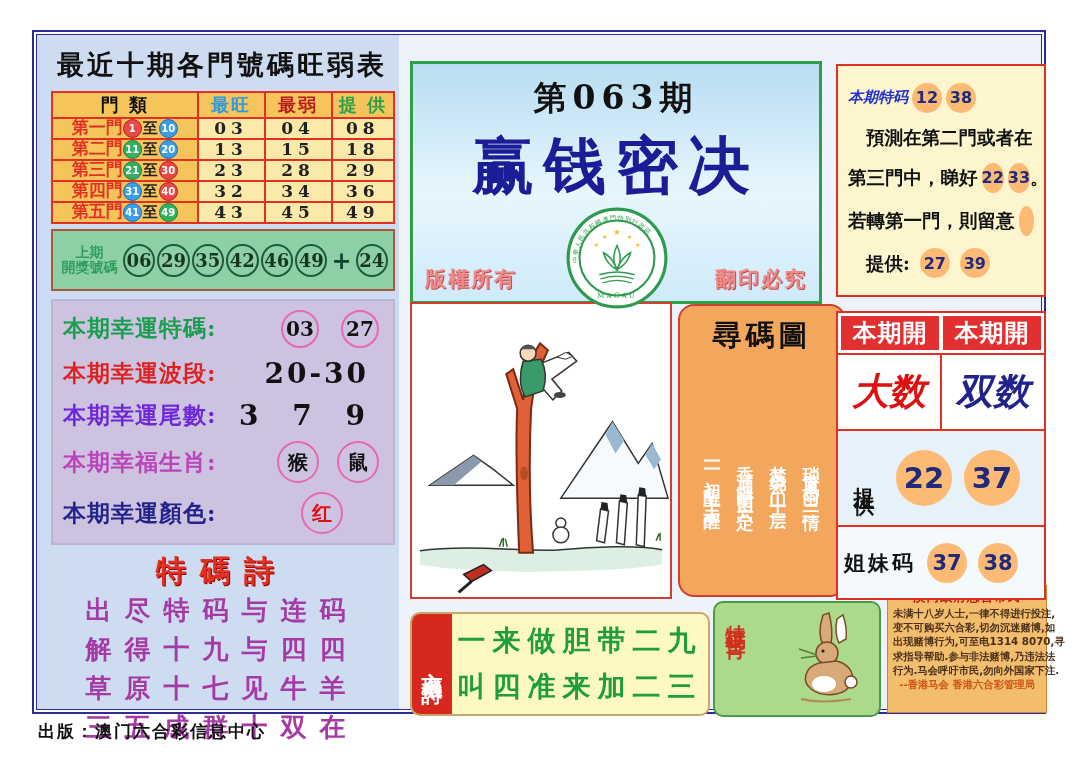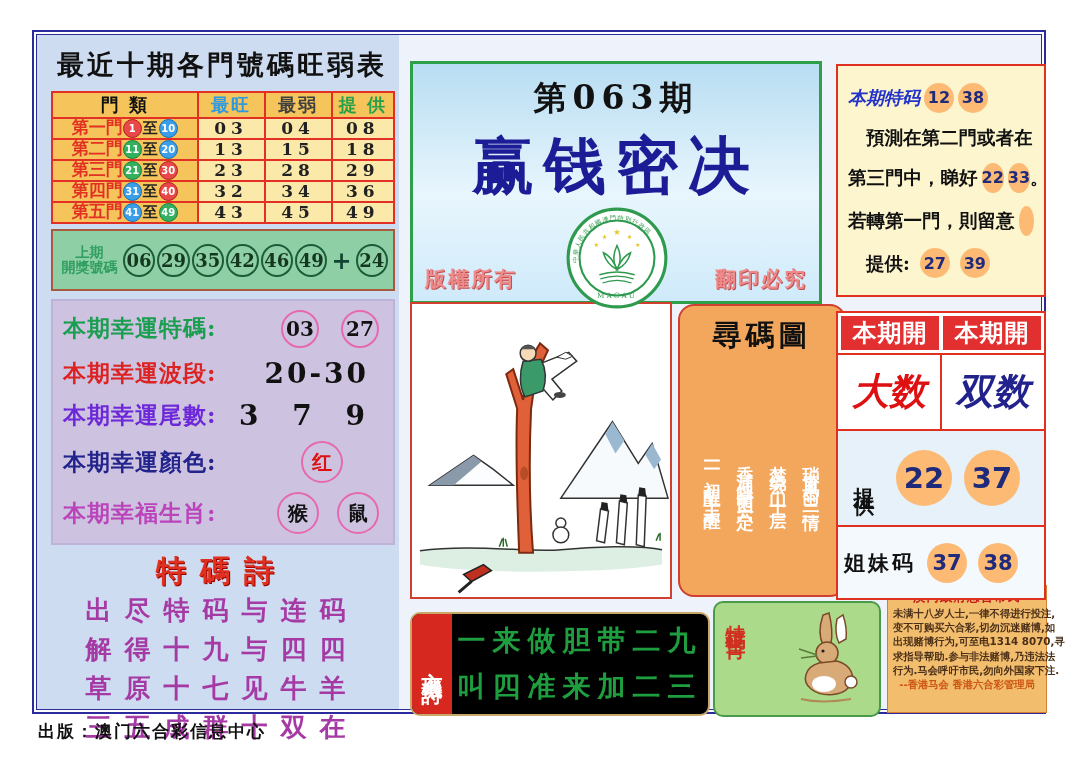--- a/index.html
+++ b/index.html
@@ -10,21 +10,21 @@
   .frame-in{position:absolute;inset:2px;border:1px solid #2b2b9e;background:#eef3fb;}
   .leftpanel{position:absolute;left:0;top:0;width:362px;height:100%;background:#cddcf0;}
 
   
   .hc-title{position:absolute;left:10px;top:12px;width:350px;text-align:center;
             font-size:27px;font-weight:bold;color:#111;letter-spacing:3px;}
   .hc-table{position:absolute;left:14px;top:56px;width:344px;height:128px;
             border-collapse:collapse;table-layout:fixed;border:2px solid #e23024;}
   .hc-table th,.hc-table td{border:2px solid #e23024;text-align:center;padding:0;line-height:1;}
   .hc-table th{background:#f5c45a;font-size:18px;font-weight:bold;height:24px;letter-spacing:2px;}
-  .h-cat{color:#111;}.h-hot{color:#2e9ae0;}.h-cold{color:#404040;}.h-offer{color:#28a04a;}
+  .h-cat{color:#111;}.h-hot{color:#2e9ae0;}.h-cold{color:#b91c1c;}.h-offer{color:#28a04a;}
   .gate-cell{background:#f5c45a;font-size:17px;white-space:nowrap;}
   .gate-name{color:#e23024;font-weight:bold;}
   .num-cell{background:#fbe9a9;color:#222;font-weight:bold;font-size:17px;letter-spacing:5px;}
   .ball{display:inline-flex;align-items:center;justify-content:center;width:17px;height:17px;
         border-radius:50%;color:#fff;font-size:10px;font-weight:bold;vertical-align:middle;
         font-family:"DejaVu Sans","Liberation Sans",sans-serif;}
   .b-red{background:#e84848;border:1px solid #b02020;}
   .b-blue{background:#3a9ee8;border:1px solid #1a6eb0;}
   .b-green{background:#34b060;border:1px solid #188040;}
   .zhi{color:#222;font-weight:bold;font-size:15px;margin:0 1px;}
@@ -79,21 +79,21 @@
   
   .codemap{position:absolute;left:641px;top:269px;width:168px;height:293px;background:#f2a75c;
            border:2px solid #d04030;border-radius:16px;box-sizing:border-box;text-align:center;}
   .cm-title{margin-top:10px;font-size:29px;font-weight:bold;color:#111;letter-spacing:4px;}
   .cm-cols{writing-mode:vertical-rl;text-orientation:upright;margin:14px auto 0;height:220px;
            color:#fff;font-weight:bold;font-size:17px;letter-spacing:8px;display:inline-block;}
   .cm-col{margin:0 7px;line-height:26px;}
 
   
   .mystery{position:absolute;left:373px;top:577px;width:300px;height:104px;box-sizing:border-box;
-           border:2px solid #c8a868;border-radius:10px;background:#000000;overflow:hidden;display:flex;}
+           border:2px solid #c8a868;border-radius:10px;background:#fef9c3;overflow:hidden;display:flex;}
   .my-strip{width:40px;background:#d6281e;color:#fff;display:flex;align-items:center;justify-content:center;
             writing-mode:vertical-rl;text-orientation:upright;font-size:21px;font-weight:bold;letter-spacing:6px;}
   .my-body{flex:1;display:flex;flex-direction:column;justify-content:space-evenly;align-items:center;}
   .my-line{color:#1f9e3f;font-weight:bold;font-size:28px;letter-spacing:7px;white-space:nowrap;}
 
   
   .zodiac{position:absolute;left:676px;top:566px;width:168px;height:116px;box-sizing:border-box;
           border:2px solid #4a9a4a;border-radius:10px;background:#aada8a;display:flex;overflow:hidden;}
   .zo-title{writing-mode:vertical-rl;text-orientation:upright;color:#d03020;font-weight:bold;
             font-size:20px;letter-spacing:5px;padding:6px 2px 0 8px;}
@@ -105,21 +105,21 @@
         font-family:"DejaVu Sans","Liberation Sans",sans-serif;}
   .warn-title{text-align:center;color:#c41a1a;font-size:12.5px;font-weight:bold;letter-spacing:1px;}
   .warn-line{color:#4a3018;font-size:10.3px;font-weight:bold;line-height:14.2px;white-space:nowrap;}
   .warn-sign{color:#cc5511;text-align:center;}
 
   
   .forecast{position:absolute;left:799px;top:29px;width:210px;height:233px;box-sizing:border-box;
             background:#fdf5cd;border:2px solid #e03020;display:flex;flex-direction:column;
             justify-content:space-evenly;padding:4px 10px;}
   .fc-row{display:flex;align-items:center;white-space:nowrap;}
-  .fc-label{color:#2233cc;font-weight:bold;font-style:italic;font-size:18px;}
+  .fc-label{color:#2233cc;font-weight:bold;font-style:italic;font-size:15px;}
   .fc-text{color:#111;font-size:18.5px;font-weight:bold;}
   .indent{padding-left:18px;}
   .pinkball{display:inline-flex;align-items:center;justify-content:center;border-radius:50%;
             background:#fdba74;color:#202a7a;font-weight:bold;
             font-family:"DejaVu Sans","Liberation Sans",sans-serif;}
   .pb-s{width:30px;height:30px;font-size:16px;margin-left:4px;}
   .pb-gap{margin-left:10px;}
 
   
   .opent{position:absolute;left:799px;top:276px;width:210px;height:289px;box-sizing:border-box;
@@ -218,30 +218,30 @@
      </div>
      <div class="lk-row">
        <span class="lk-label c-red">本期幸運波段:</span>
        <span class="lk-text">20-30</span>
      </div>
      <div class="lk-row">
        <span class="lk-label c-orange">本期幸運尾數:</span>
        <span class="lk-text tails">3 7 9</span>
      </div>
      <div class="lk-row">
-       <span class="lk-label c-navy">本期幸運顏色:</span>
-       <span class="lk-vals" style="padding-right:40px;">
-              <span class="oc redtxt" style="width:42px;height:42px;">红</span>
-            </span>
-     </div>
-     <div class="lk-row">
        <span class="lk-label c-magenta">本期幸福生肖:</span>
        <span class="lk-vals" style="gap:18px;">
               <span class="oc" style="width:42px;height:42px;">猴</span>
        <span class="oc" style="width:42px;height:42px;">鼠</span>
+            </span>
+     </div>
+     <div class="lk-row">
+       <span class="lk-label c-navy">本期幸運顏色:</span>
+       <span class="lk-vals" style="padding-right:40px;">
+              <span class="oc redtxt" style="width:42px;height:42px;">红</span>
             </span>
      </div>
    </div>
 
    <div class="sp-title">特碼詩</div>
    <div class="sp-lines">
      <div class="sp-line">出尽特码与连码</div>
      <div class="sp-line">解得十九与四四</div>
      <div class="sp-line">草原十七见牛羊</div>
      <div class="sp-line">三五成群十双在</div>

